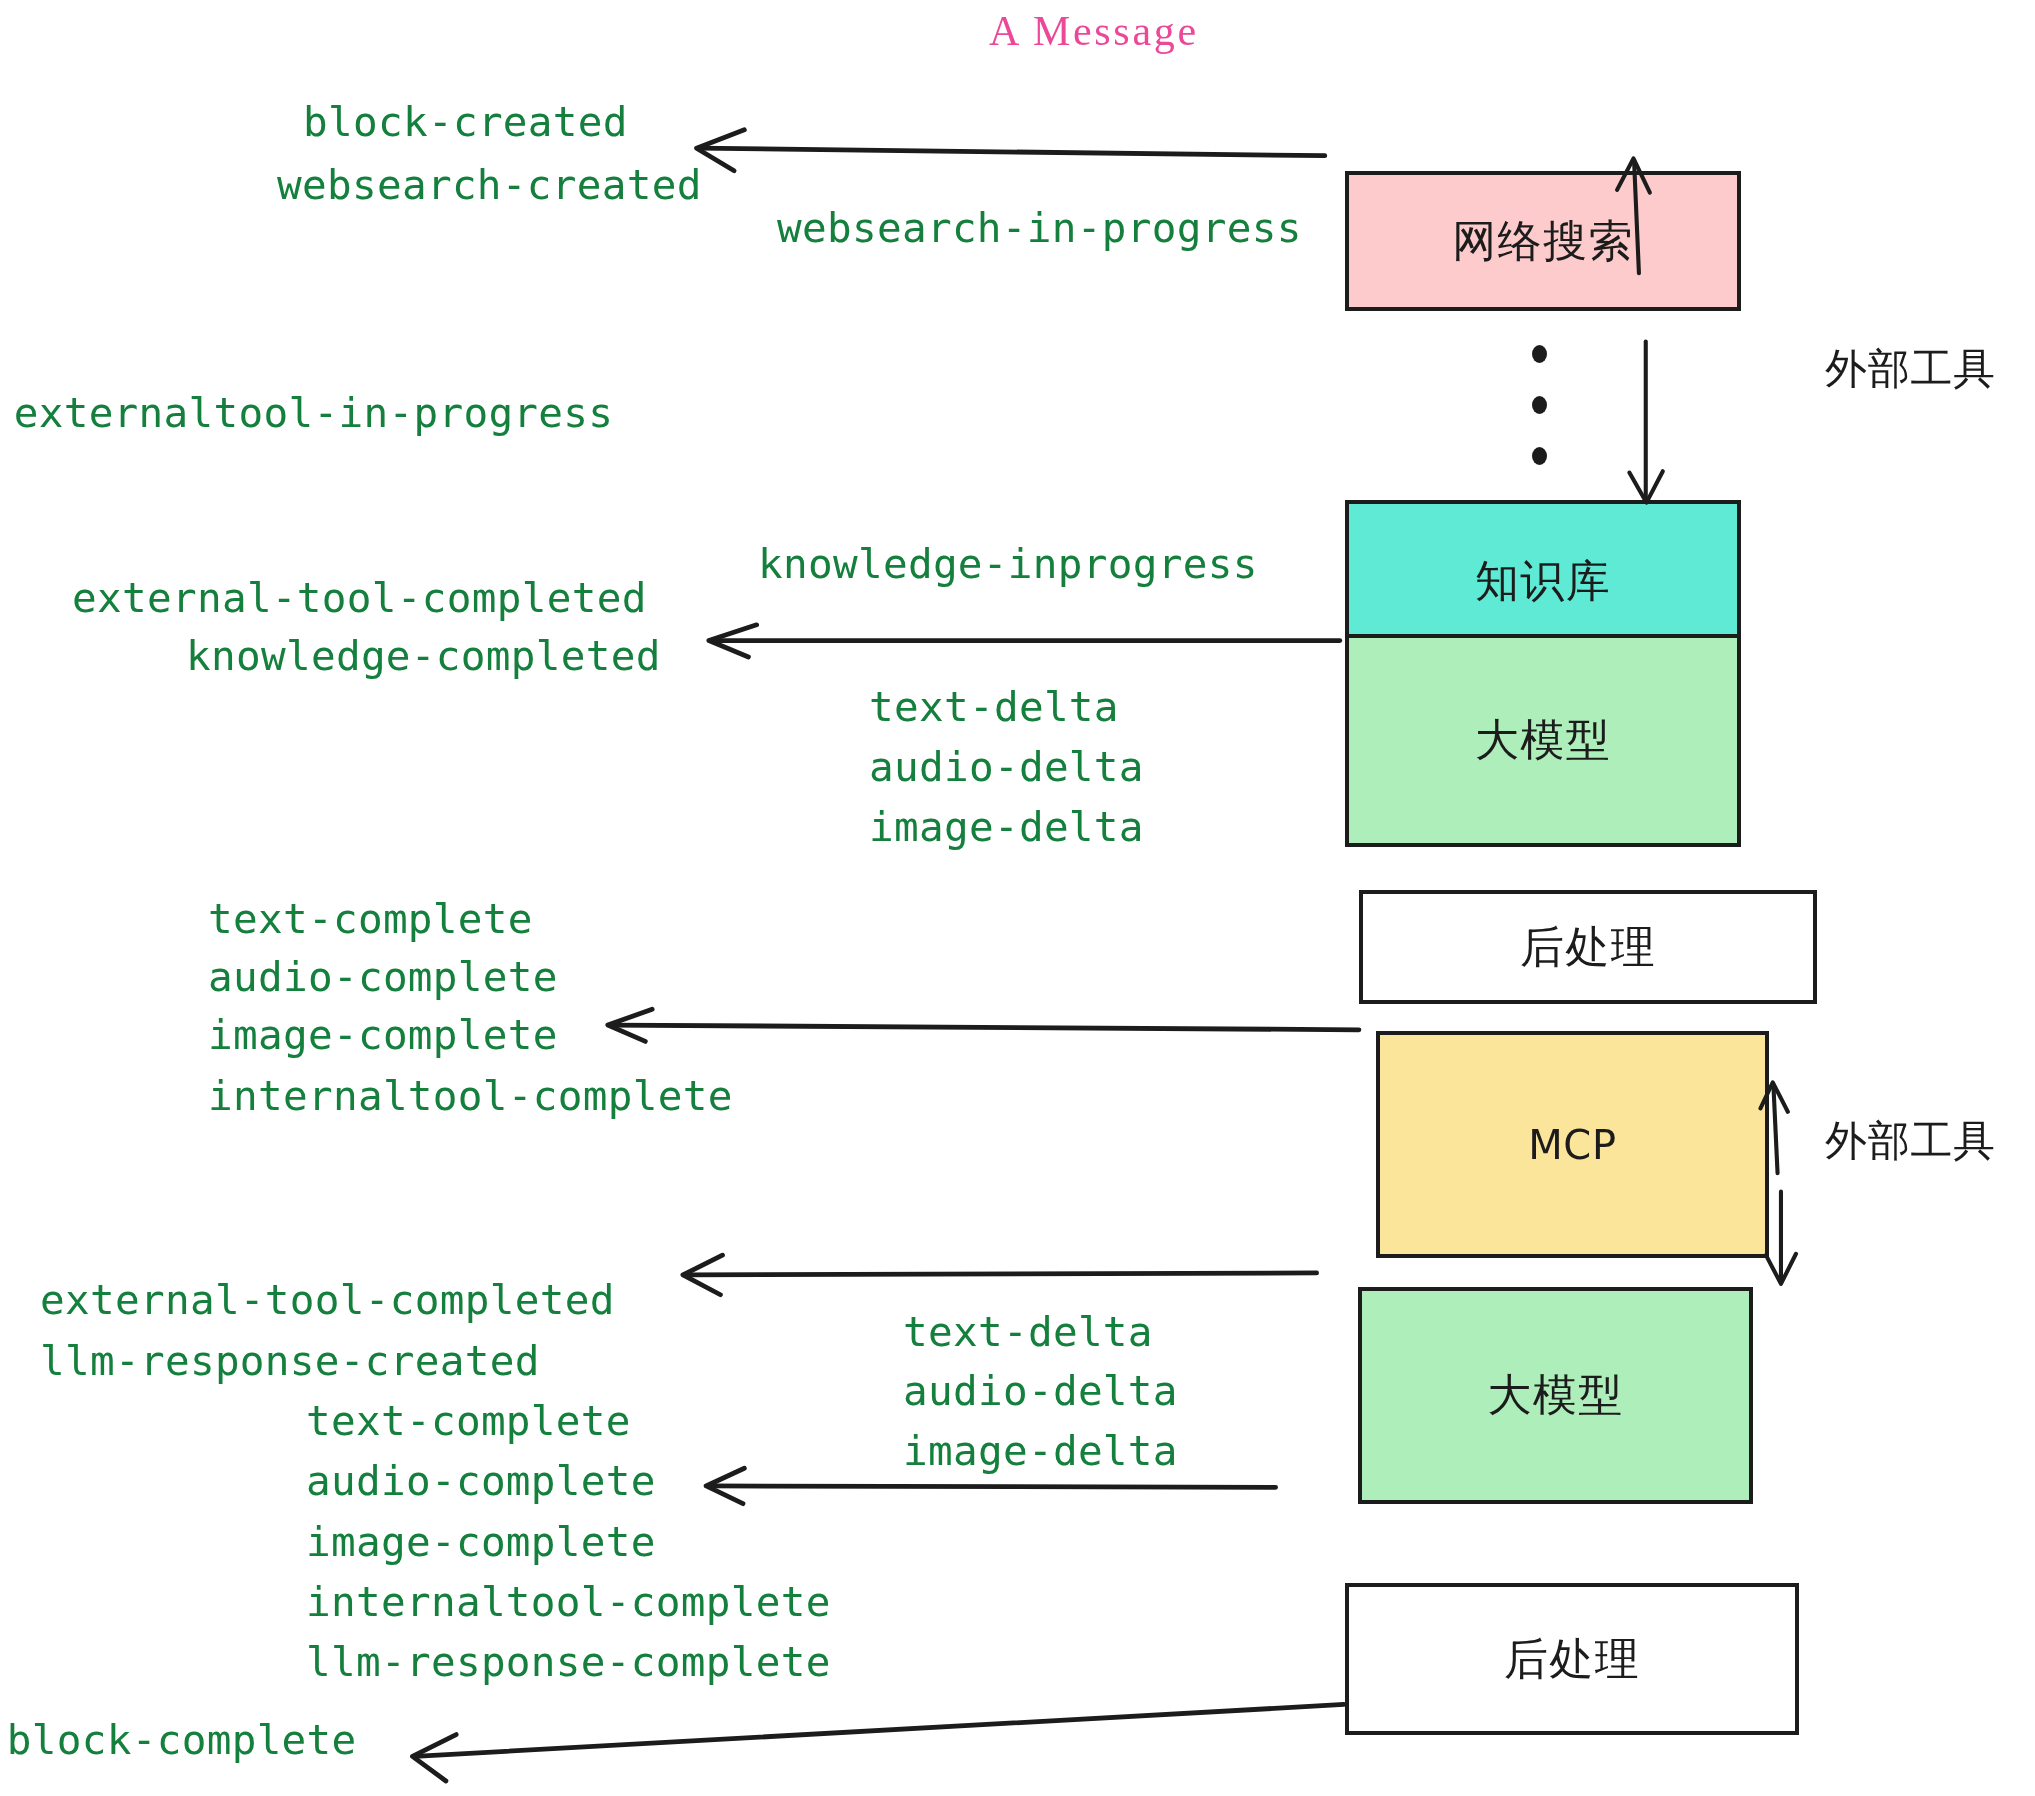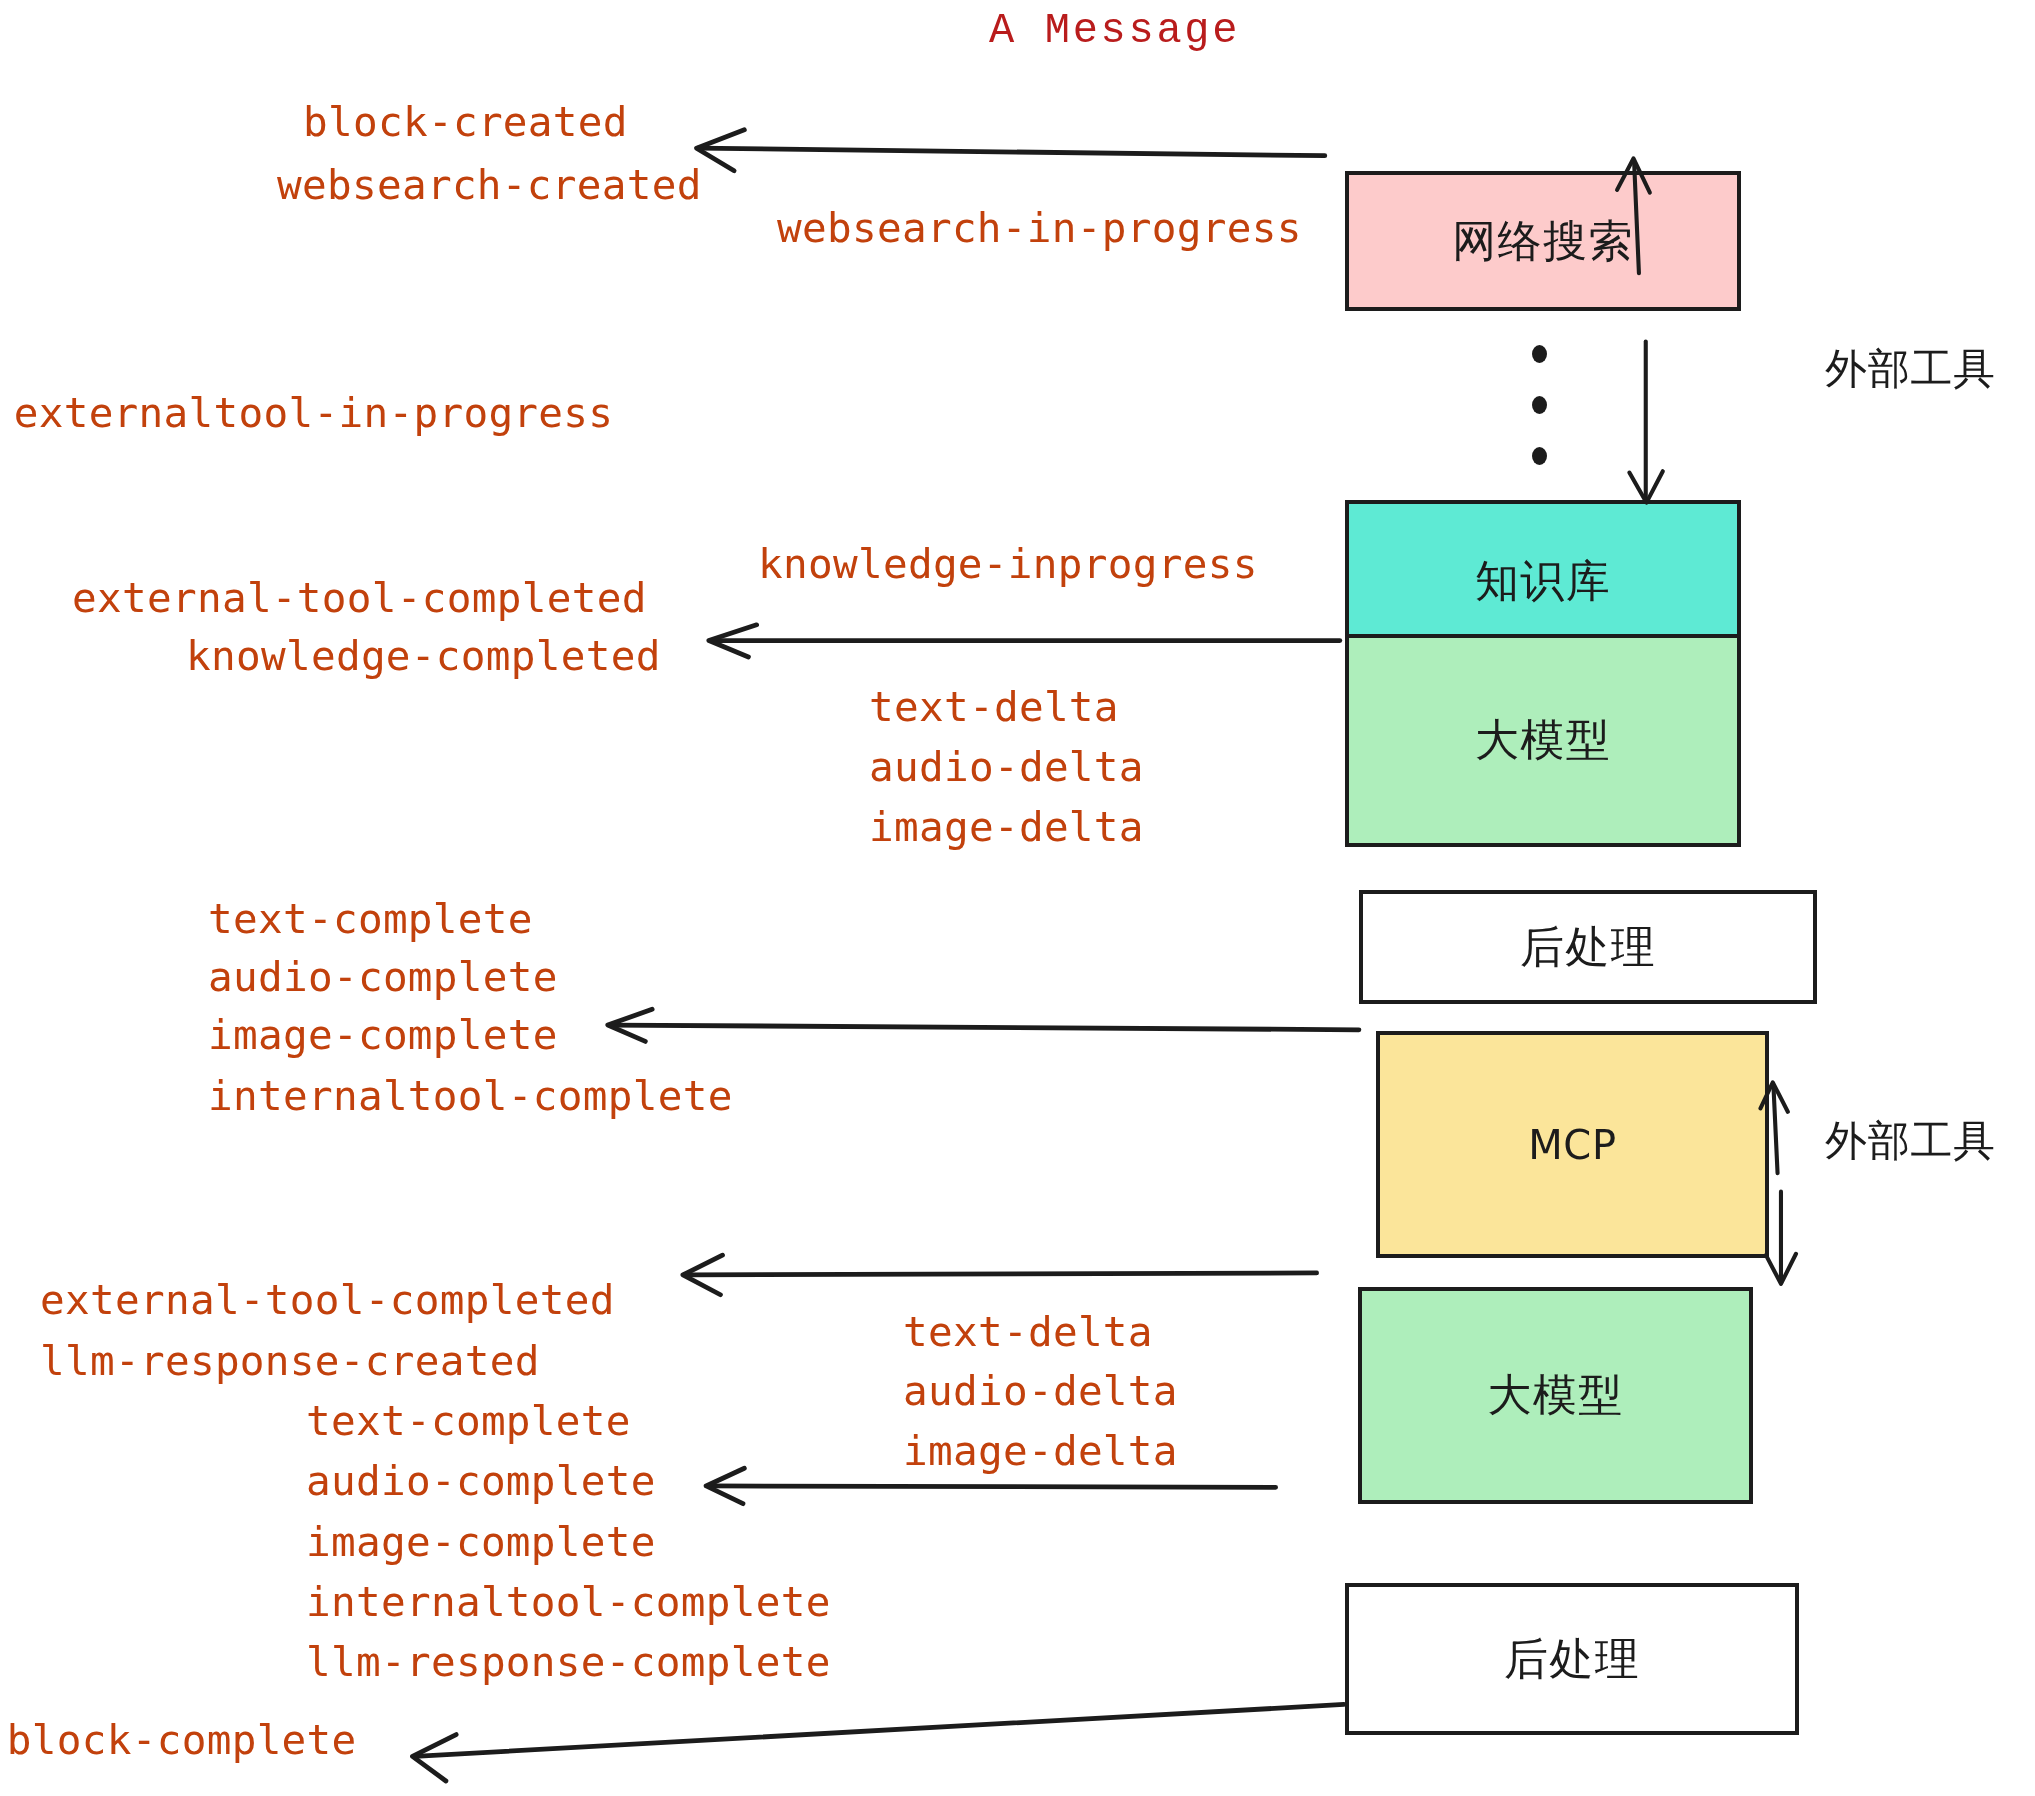--- a/index.html
+++ b/index.html
@@ -12,29 +12,29 @@
     width: 2035px;
     height: 1796px;
     background: #ffffff;
     font-family: "DejaVu Sans Mono", monospace;
     overflow: hidden;
   }
   .lbl {
     position: absolute;
     font-family: "DejaVu Sans Mono", monospace;
     font-size: 41px;
-    color: #c2410c;
+    color: #15803d;
     white-space: nowrap;
     letter-spacing: 0.3px;
   }
   .title {
     position: absolute;
-    font-family: Liberation Mono, monospace;
+    font-family: Liberation Serif, serif;
     font-size: 42px;
-    color: #b91c1c;
+    color: #ec4899;
     white-space: nowrap;
     letter-spacing: 2.7px;
   }
   .box {
     position: absolute;
     box-sizing: border-box;
     border: 4.1px solid #1c1c1c;
     display: flex;
     align-items: center;
     justify-content: center;

